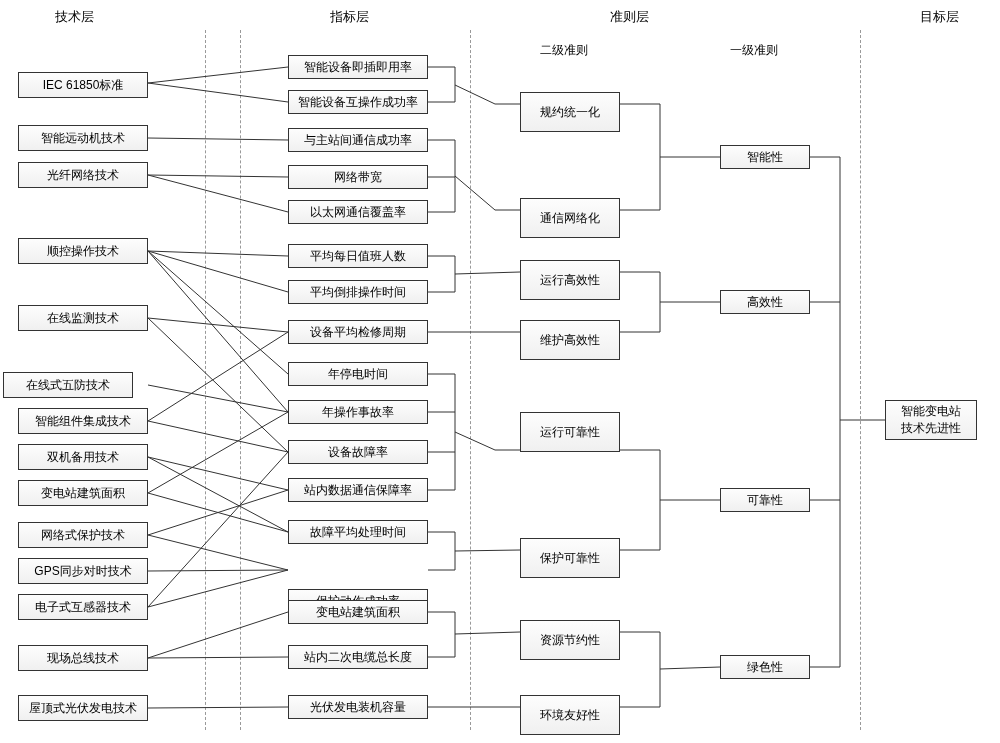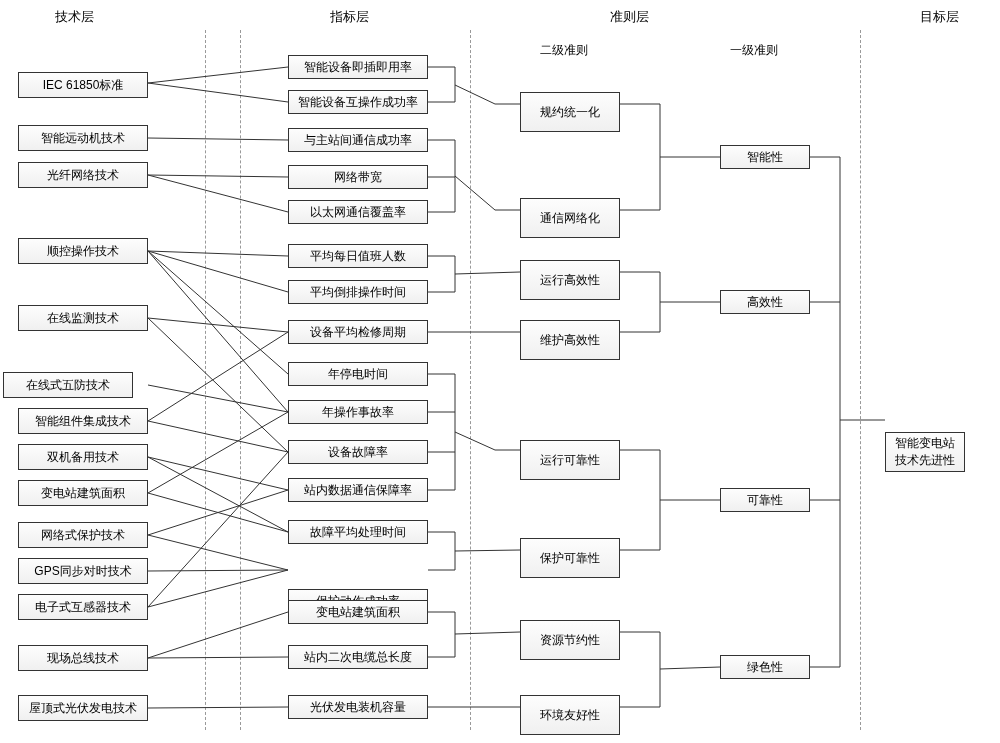--- a/index.html
+++ b/index.html
@@ -43,21 +43,21 @@
       text-align: center;
       display: flex;
       align-items: center;
       justify-content: center;
       font-size: 12px;
     }
     .box-tech { width: 130px; height: 26px; }
     .box-ind  { width: 140px; height: 24px; }
     .box-c2   { width: 100px; height: 40px; }
     .box-c1   { width: 90px;  height: 24px; }
-    .box-goal { width: 80px; height: 40px; margin-top: 32px; }
+    .box-goal { width: 92px; height: 40px; }
     svg.lines {
       position: absolute;
       top: 0;
       left: 0;
       width: 1000px;
       height: 743px;
       pointer-events: none;
     }
     svg.lines line { stroke: #333; stroke-width: 1; }
     .bracket { stroke: #333; stroke-width: 1; fill: none; }
@@ -109,21 +109,21 @@
 <div class="box box-ind" style="left:288px; top:520px">故障平均处理时间</div>
 <div class="box box-ind" style="left:288px; top:589px">保护动作成功率</div>
 <div class="box box-ind" style="left:288px; top:600px">变电站建筑面积</div>
 <div class="box box-ind" style="left:288px; top:645px">站内二次电缆总长度</div>
 <div class="box box-ind" style="left:288px; top:695px">光伏发电装机容量</div>
 
 <div class="box box-c2" style="left:520px; top:92px">规约统一化</div>
 <div class="box box-c2" style="left:520px; top:198px">通信网络化</div>
 <div class="box box-c2" style="left:520px; top:260px">运行高效性</div>
 <div class="box box-c2" style="left:520px; top:320px">维护高效性</div>
-<div class="box box-c2" style="left:520px; top:440px">运行可靠性</div>
+<div class="box box-c2" style="left:520px; top:412px">运行可靠性</div>
 <div class="box box-c2" style="left:520px; top:538px">保护可靠性</div>
 <div class="box box-c2" style="left:520px; top:620px">资源节约性</div>
 <div class="box box-c2" style="left:520px; top:695px">环境友好性</div>
 
 <div class="box box-c1" style="left:720px; top:145px">智能性</div>
 <div class="box box-c1" style="left:720px; top:290px">高效性</div>
 <div class="box box-c1" style="left:720px; top:488px">可靠性</div>
 <div class="box box-c1" style="left:720px; top:655px">绿色性</div>
 
 <div class="box box-goal" style="left:885px; top:400px; white-space:pre-line;">智能变电站

